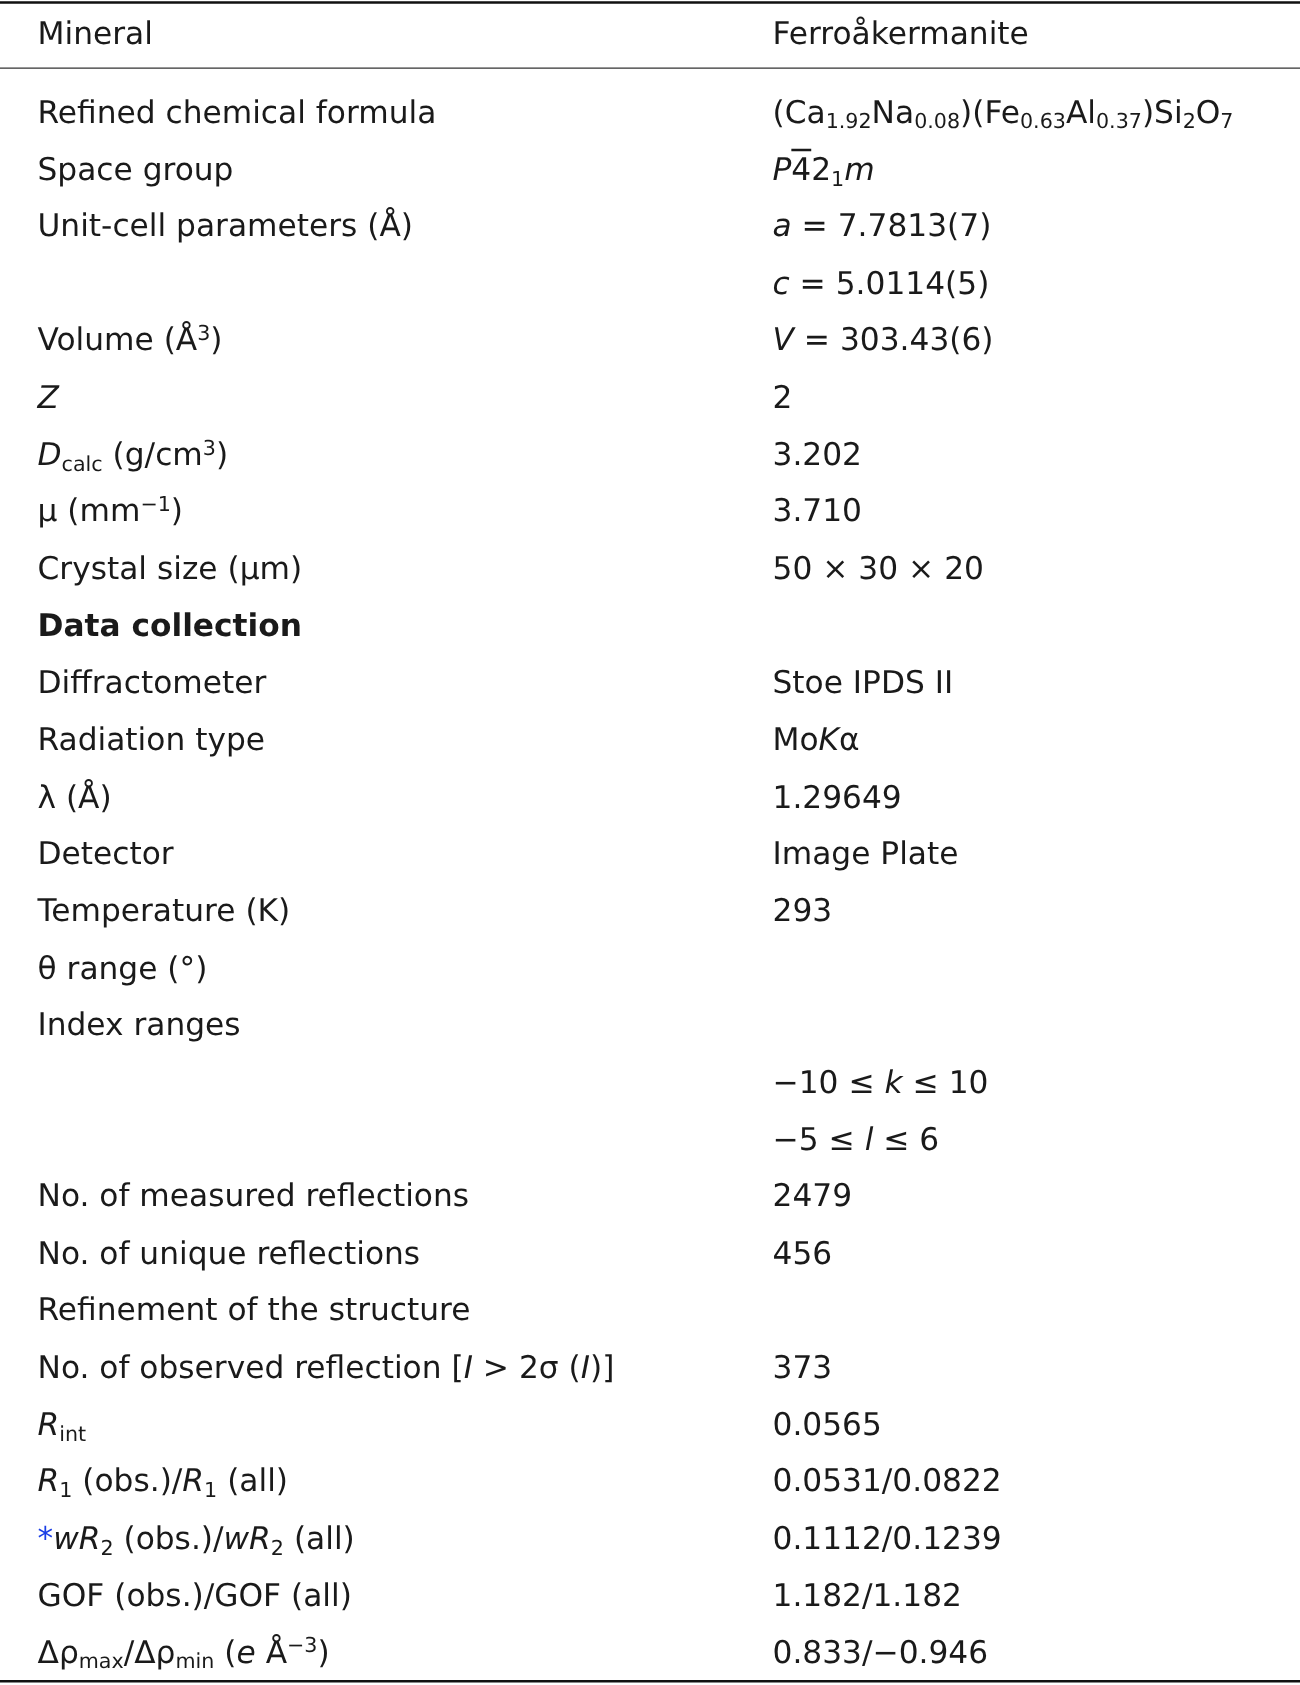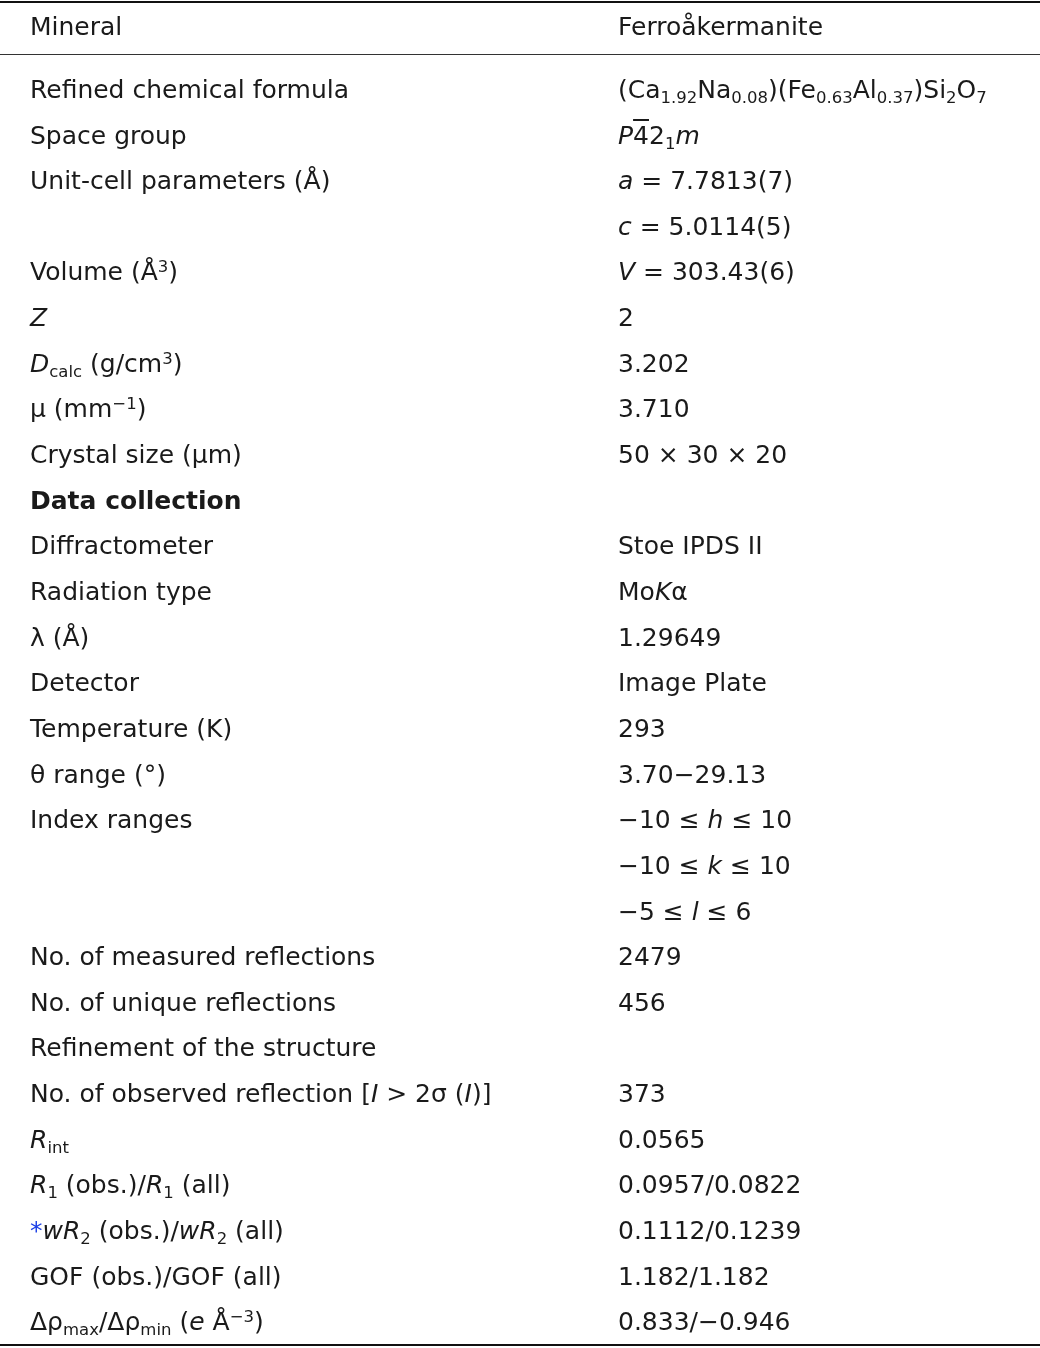--- a/index.html
+++ b/index.html
@@ -84,25 +84,23 @@
       <div class="row" style="top: 660px;">
         <span class="c1">Detector</span>
         <span class="c2">Image Plate</span>
       </div>
       <div class="row" style="top: 706px;">
         <span class="c1">Temperature (K)</span>
         <span class="c2">293</span>
       </div>
       <div class="row" style="top: 752px;">
         <span class="c1">θ range (°)</span>
-        <span class="c2">3.70−29.13</span>
       </div>
       <div class="row" style="top: 797px;">
         <span class="c1">Index ranges</span>
-        <span class="c2">−10 ≤ <i>h</i> ≤ 10</span>
       </div>
       <div class="row" style="top: 843px; padding-left: 10px;">
         <span class="c1"></span>
         <span class="c2">−10 ≤ <i>k</i> ≤ 10</span>
       </div>
       <div class="row" style="top: 889px; padding-left: 40px;">
         <span class="c1"></span>
         <span class="c2">−5 ≤ <i>l</i> ≤ 6</span>
       </div>
       <div class="row" style="top: 934px;">
@@ -120,21 +118,21 @@
       <div class="row" style="top: 1071px;">
         <span class="c1">No. of observed reflection [<i>I</i> &gt; 2σ (<i>I</i>)]</span>
         <span class="c2">373</span>
       </div>
       <div class="row" style="top: 1117px;">
         <span class="c1"><i>R</i><sub>int</sub></span>
         <span class="c2">0.0565</span>
       </div>
       <div class="row" style="top: 1162px;">
         <span class="c1"><i>R</i><sub>1</sub> (obs.)/<i>R</i><sub>1</sub> (all)</span>
-        <span class="c2">0.0957/0.0822</span>
+        <span class="c2">0.0531/0.0822</span>
       </div>
       <div class="row" style="top: 1208px;">
         <span class="c1"><span class="star">*</span><i>wR</i><sub>2</sub> (obs.)/<i>wR</i><sub>2</sub> (all)</span>
         <span class="c2">0.1112/0.1239</span>
       </div>
       <div class="row" style="top: 1254px;">
         <span class="c1">GOF (obs.)/GOF (all)</span>
         <span class="c2">1.182/1.182</span>
       </div>
       <div class="row" style="top: 1299px;">

